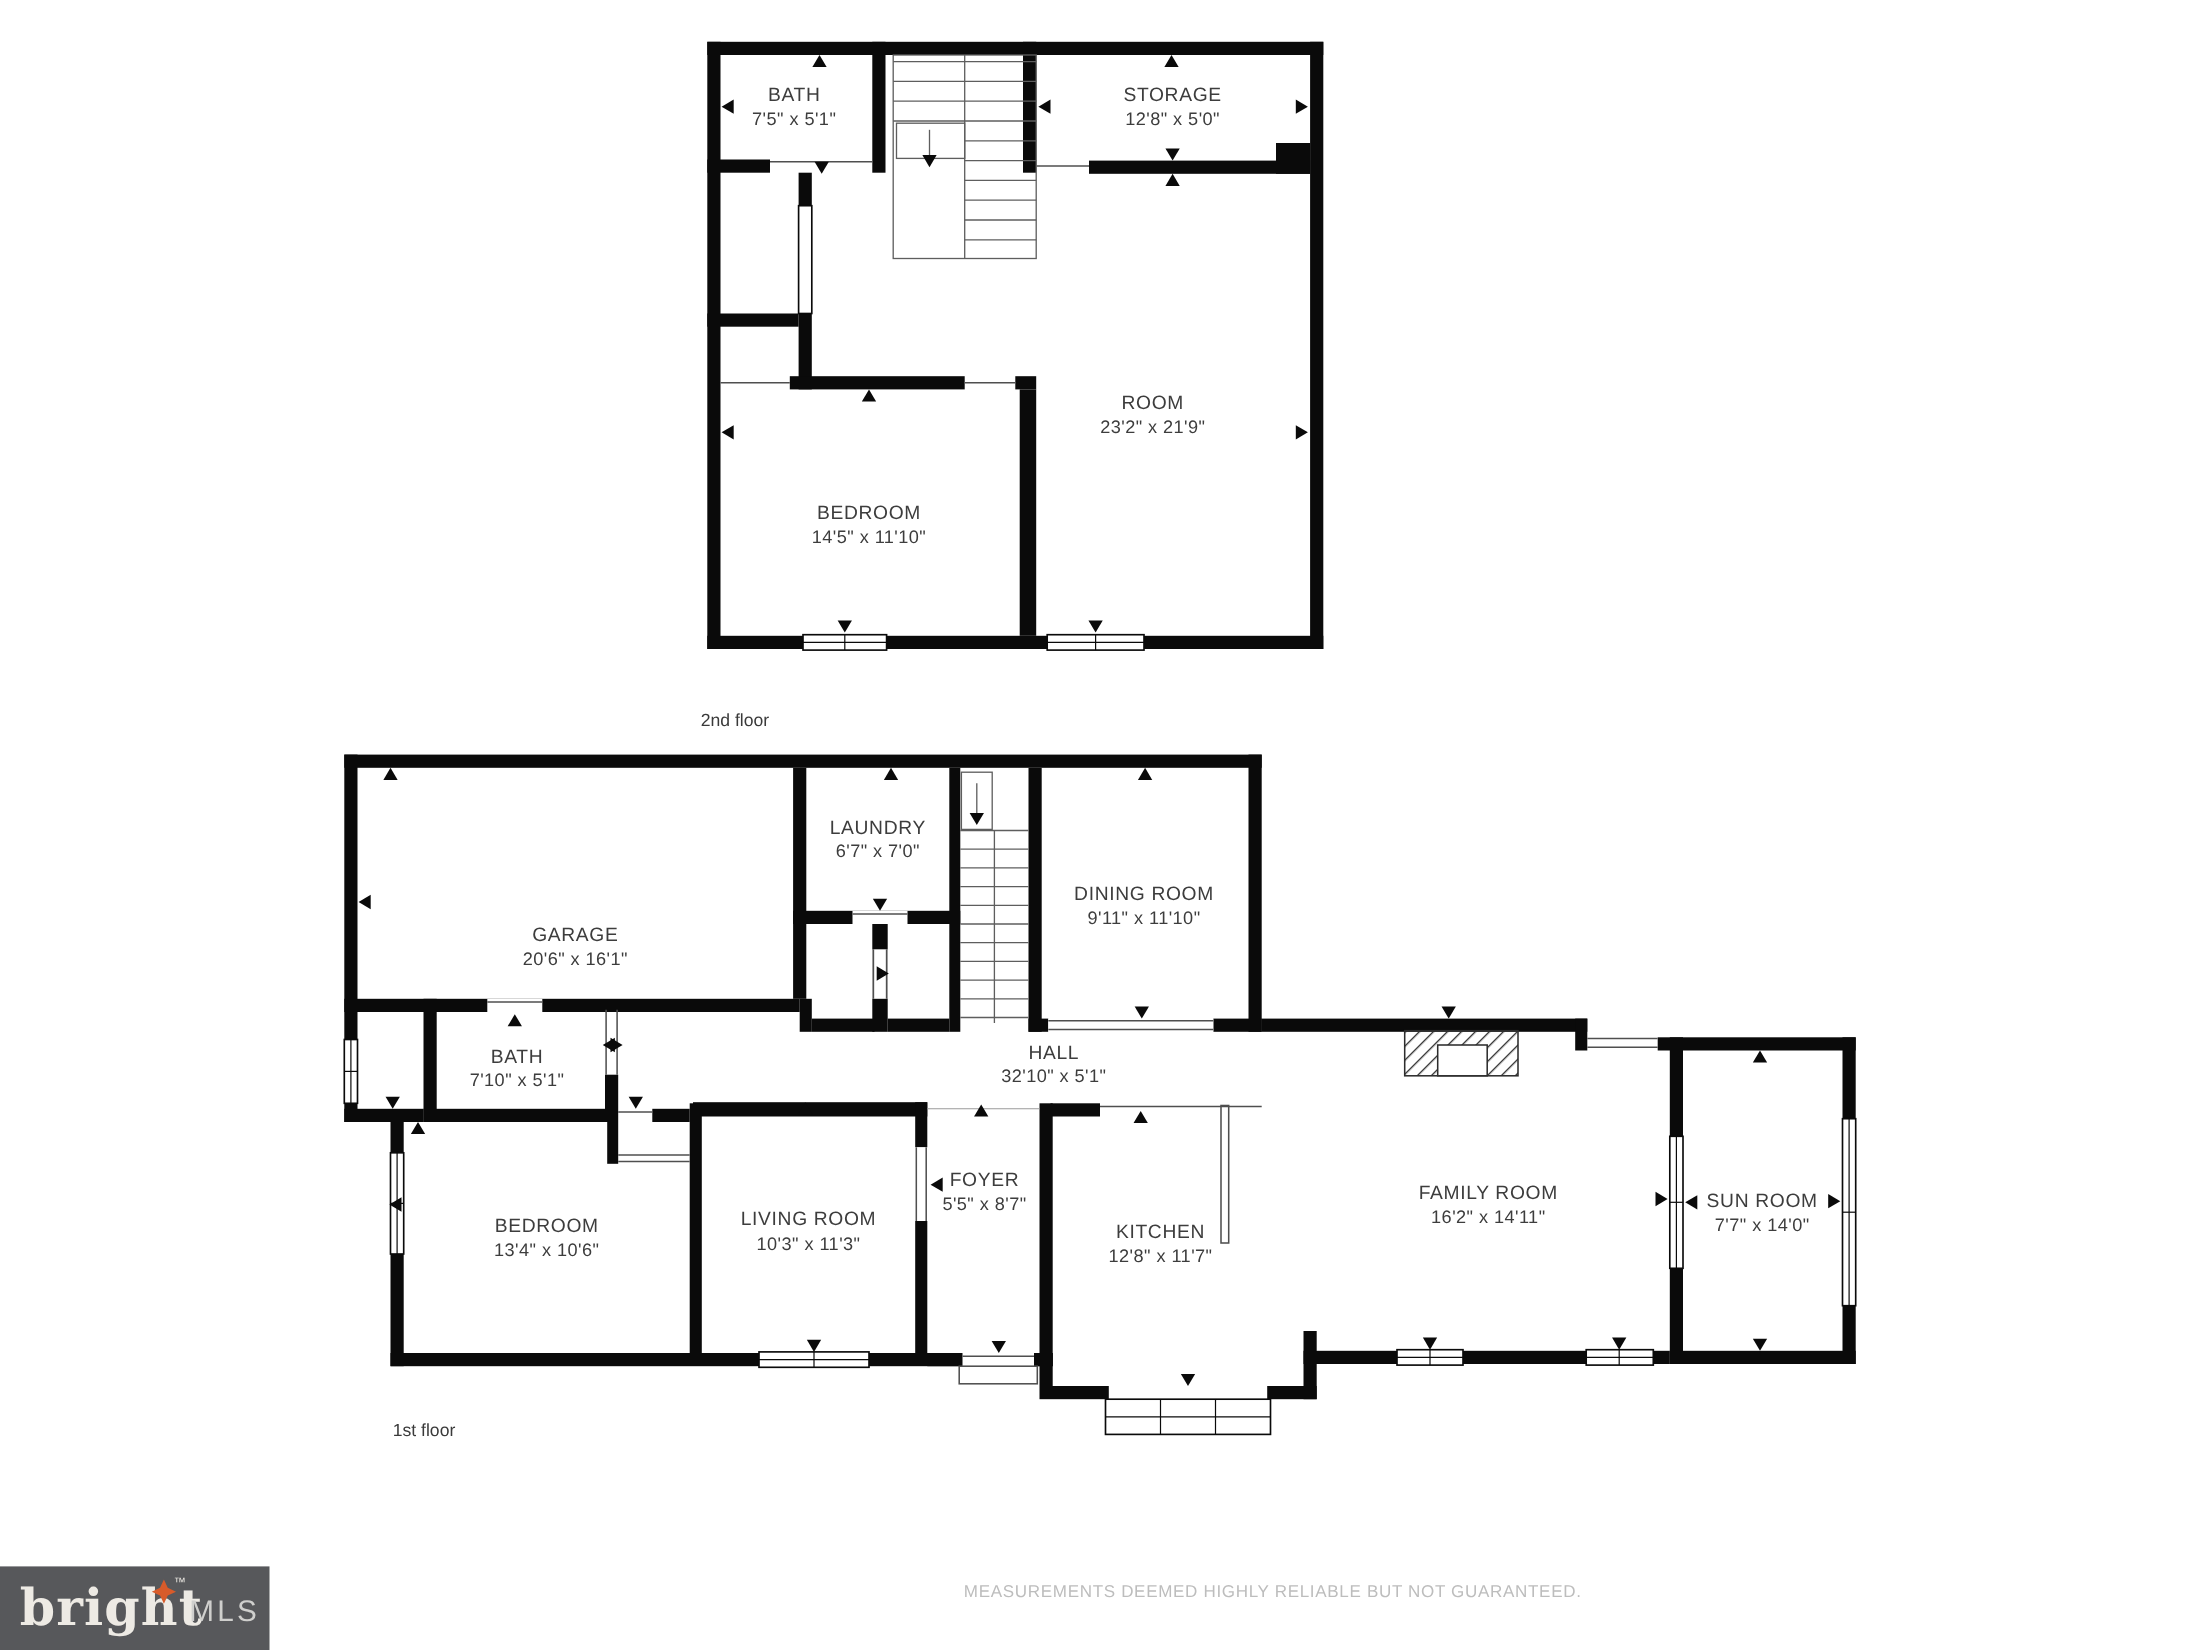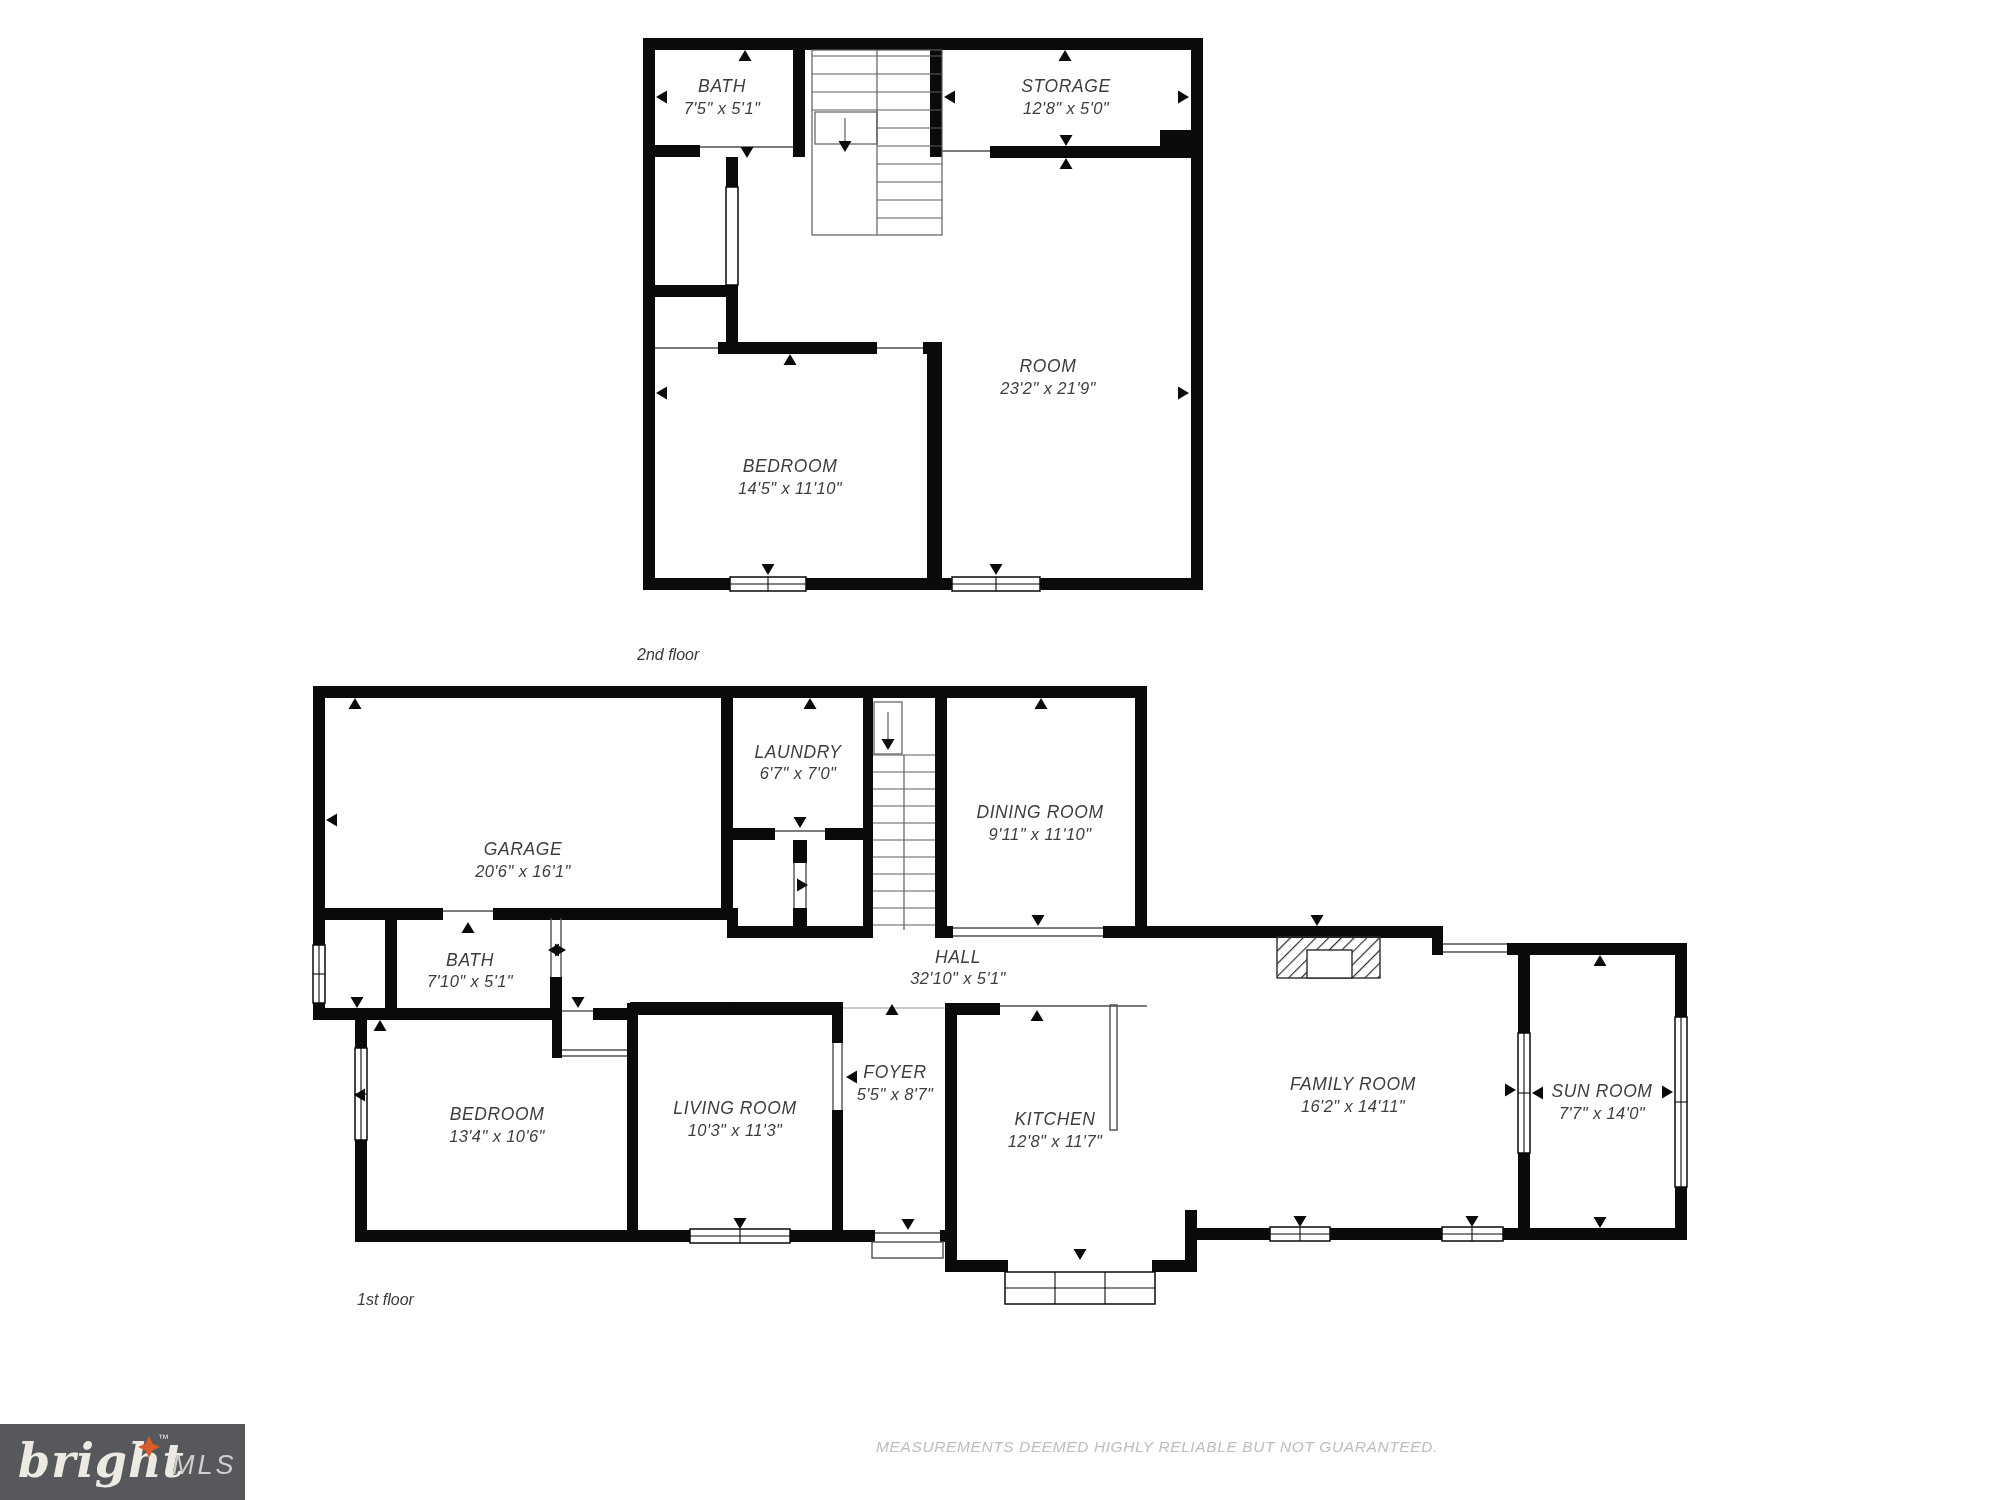--- a/index.html
+++ b/index.html
@@ -1,21 +1,21 @@
 <!DOCTYPE html>
 <html style="--wall: #0a0a0a; --thin: #4f4f4f; --label: #3d3d3d; --logo-bg: #57585b; --logo-word: #edeae4; --logo-star: #d85b2a; --logo-suffix: #cfcfcd; --disclaimer: #bdbdbd; --bg: #ffffff;"><head>
 <meta charset="utf-8">
 <style>
   :root{
     --wall:#0a0a0a; --thin:#4f4f4f; --tread:#5e5e5e; --label:#3d3d3d;
     --logo-bg:#57585b; --logo-word:#edeae4; --logo-star:#d85b2a;
     --logo-suffix:#cfcfcd; --disclaimer:#bdbdbd; --bg:#ffffff;
   }
   html,body{margin:0;padding:0;background:var(--bg);}
-  #stage{position:relative;width:2000px;height:1500px;background:var(--bg);overflow:hidden;font-style:italic;}
+  #stage{position:relative;width:2000px;height:1500px;background:var(--bg);overflow:hidden;}
   svg{display:block;position:absolute;left:0;top:0;}
   .wall{fill:var(--wall);stroke:none;}
   .thin{stroke:var(--thin);stroke-width:1.4;fill:none;}
   .lite{stroke:#9a9a9a;stroke-width:1;fill:none;}
   .tread{stroke:var(--tread);stroke-width:1.2;fill:none;}
   .win{fill:#fff;stroke:var(--wall);stroke-width:1.5;}
   .winline{stroke:var(--wall);stroke-width:1.1;fill:none;}
   .whitegap{fill:#fff;stroke:none;}
   .tick{fill:var(--wall);stroke:none;}
   .room-name{font-family:"Liberation Sans",sans-serif;font-size:17.5px;fill:var(--label);text-anchor:middle;letter-spacing:.6px;}

